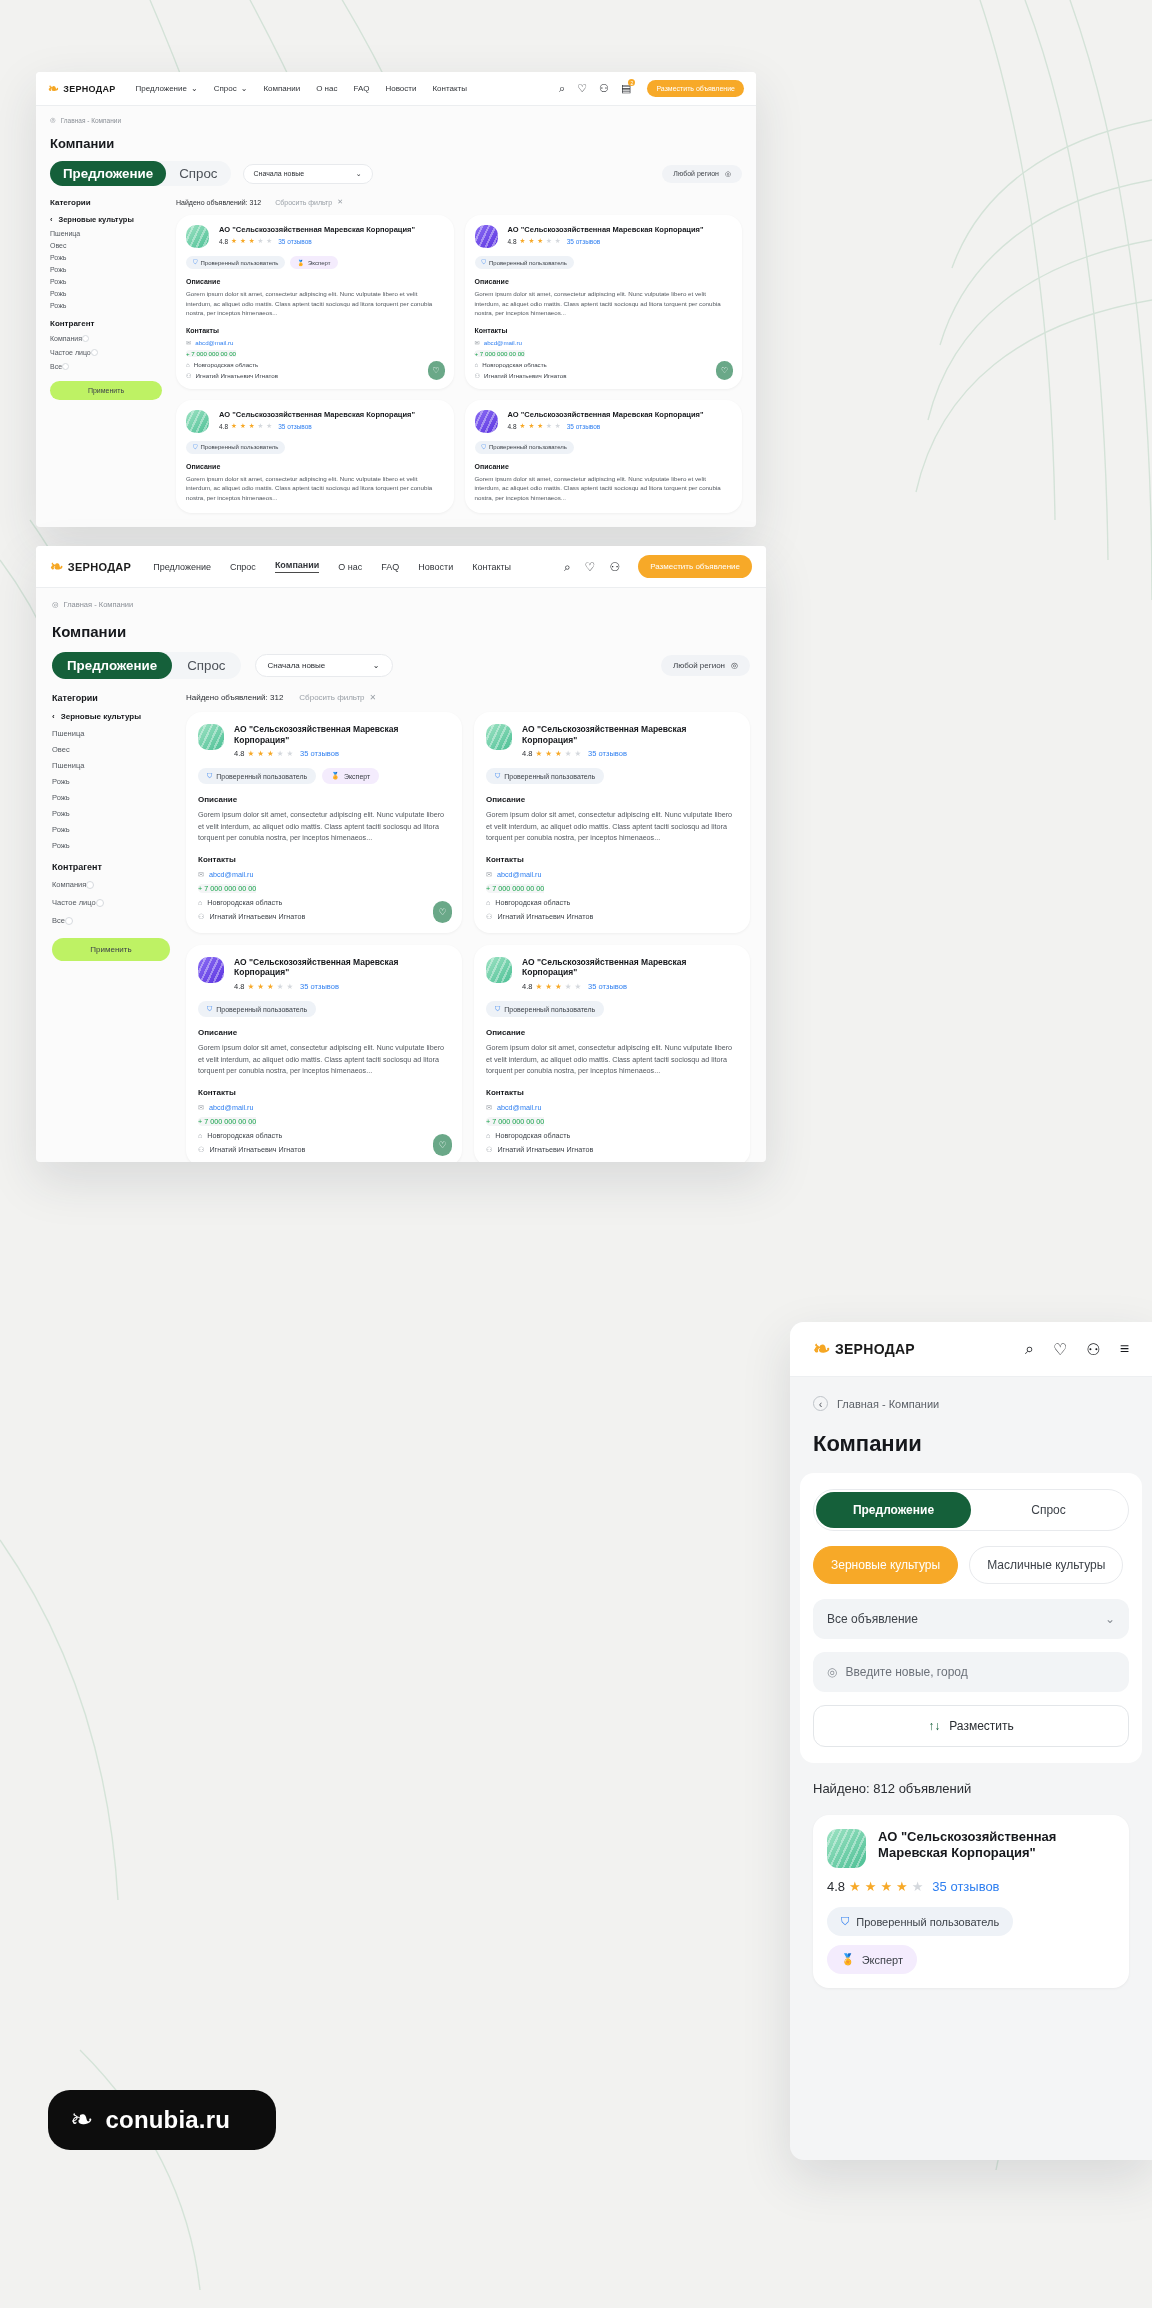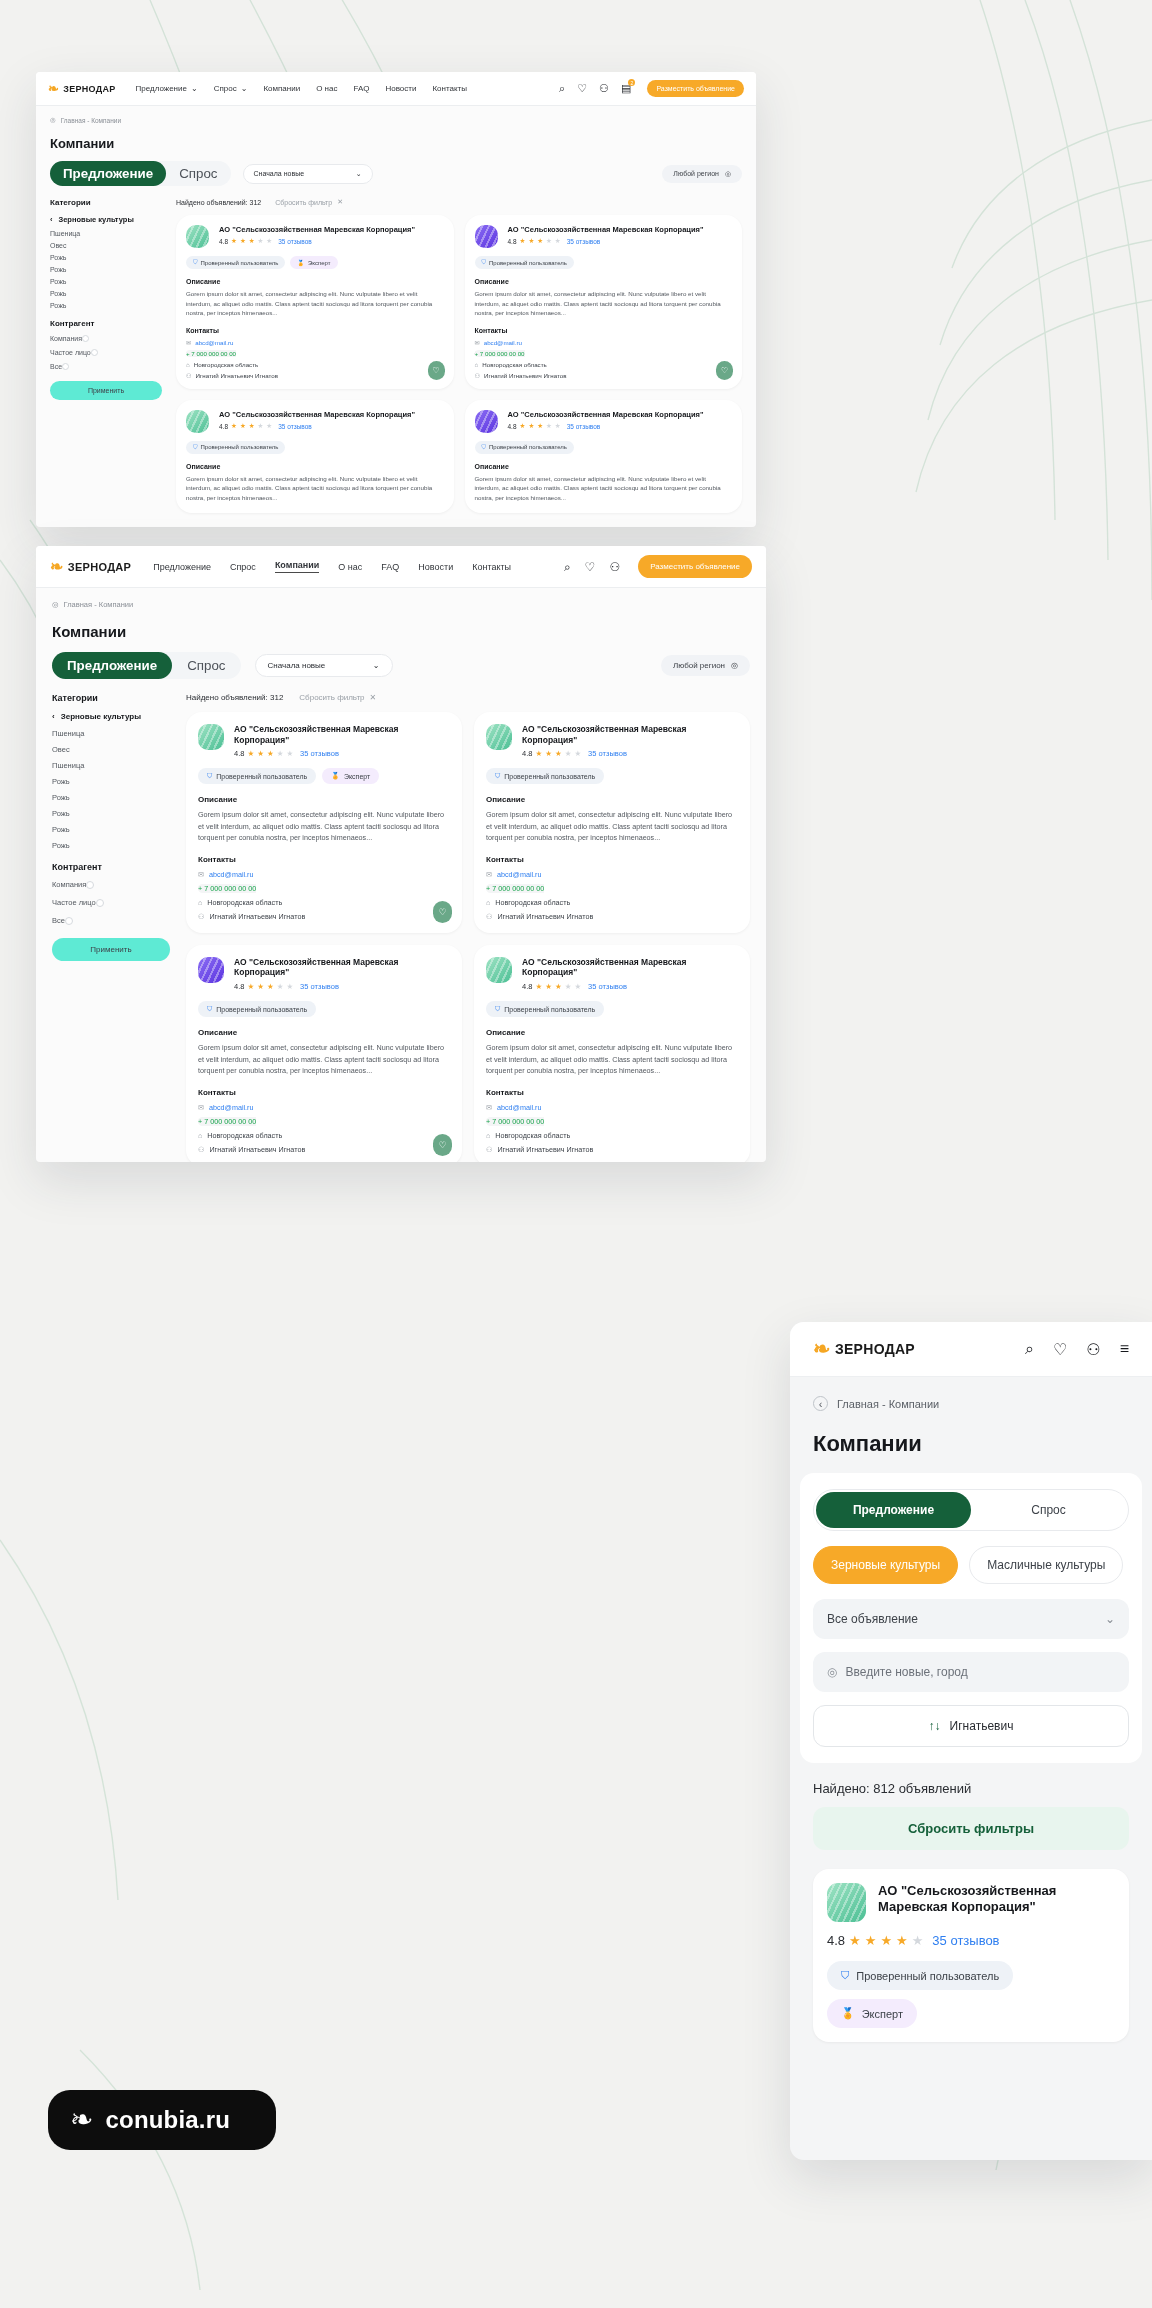--- a/index.html
+++ b/index.html
@@ -36,21 +36,21 @@
   .seg button.on { background:#15603A; color:#fff; font-weight:600; }
 
   .select { display:flex; align-items:center; justify-content:space-between; background:#fff; border:1px solid #e8eaed; border-radius:999px; color:#2a2d32; }
   .region { display:flex; align-items:center; gap:6px; background:#f1f3f6; border-radius:999px; color:#3b3f45; }
 
   .side-h { color:#16181c; font-weight:bold; }
   .side-back { display:flex; align-items:center; gap:6px; color:#16181c; font-weight:600; }
   .side-li { color:#53585f; }
   .chk-row { display:flex; align-items:center; justify-content:flex-start; color:#53585f; }
   .chk { border:1px solid #d6dade; border-radius:4px; background:#fff; }
-  .apply { width:100%; background:#5eead4; border:0; border-radius:999px; color:#3d4249; font-family:inherit; cursor:pointer; }
+  .apply { width:100%; background:#bef264; border:0; border-radius:999px; color:#3d4249; font-family:inherit; cursor:pointer; }
 
   .found { color:#2a2d32; }
   .reset { color:#9aa0a7; display:inline-flex; align-items:center; gap:5px; }
 
   .card { background:#fff; border-radius:16px; position:relative; overflow:hidden; box-shadow:0 1px 3px rgba(0,0,0,.05); }
   .card-head { display:flex; align-items:flex-start; gap:10px; }
   .thumb { border-radius:10px; flex:none; background:linear-gradient(140deg,#9fe3c4,#4bbf94); position:relative; overflow:hidden; }
   .thumb.purple { background:linear-gradient(140deg,#8b6ef3,#5b33e0); }
   .thumb::after{content:"";position:absolute;inset:0;
     background:repeating-linear-gradient(115deg,rgba(255,255,255,.38) 0 2px,rgba(255,255,255,0) 2px 6px);}
@@ -732,27 +732,26 @@
     <div class="m-field" style="margin-top:15px; padding:13px 14px; font-size:12px;">
       <span>Все объявление</span>
       <span style="color:#8a8f96;">⌄</span>
     </div>
     <div class="m-field ph" style="margin-top:13px; padding:13px 14px; font-size:12px;" title="Введите регион, город">
       <span style="color:#8a8f96;">◎</span>
       <span>Введите новые, город</span>
     </div>
     <div class="m-sort" style="margin-top:13px; padding:13px 0; font-size:12px;">
       <span style="color:#15603A;">↑↓</span>
-      <span>Игнатьевич</span>
+      <span>Разместить</span>
     </div>
   </div>
 
   <div style="padding:18px 23px 0;">
     <div class="m-found" style="font-size:13px;">Найдено: 812 объявлений</div>
-    <div class="m-reset" style="margin-top:11px; padding:14px 0; font-size:13px;">Сбросить фильтры</div>
 
     <div class="card" style="margin-top:19px; padding:14px;">
       <div class="card-head" style="gap:12px;">
         <div class="thumb" style="width:39px;height:39px;border-radius:11px;"></div>
         <div style="flex:1;min-width:0;">
           <div class="cname" style="font-size:13px;">АО "Сельскозозяйственная Маревская Корпорация"</div>
         </div>
       </div>
       <div class="rate" style="font-size:13px;margin-top:11px;gap:4px;">
         <span class="v">4.8</span>

